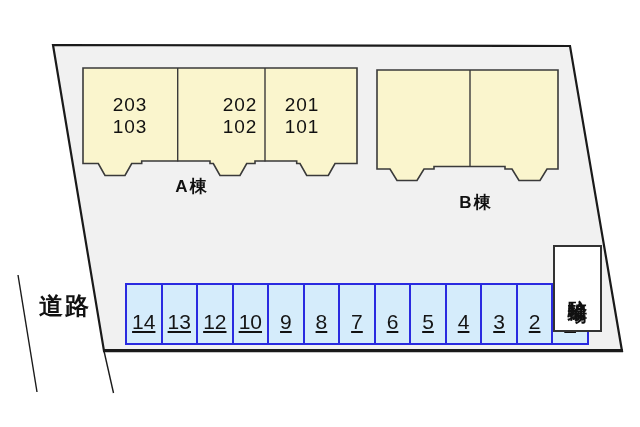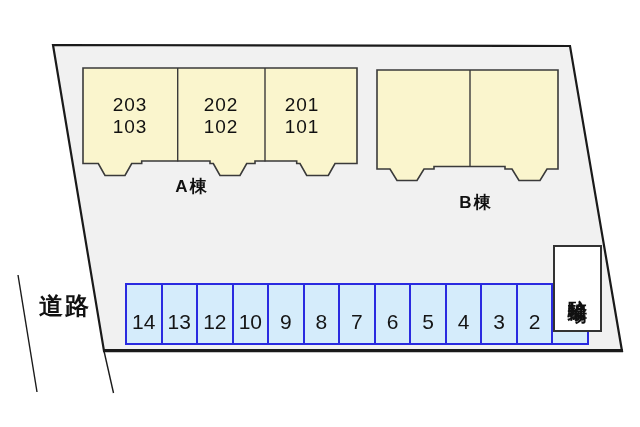--- a/index.html
+++ b/index.html
@@ -30,20 +30,21 @@
   .road-label{
     width:90px;text-align:center;font-size:24px;font-weight:700;
     letter-spacing:2px;white-space:nowrap;
   }
 
   .parking-row{
     left:125px;top:283px;width:464px;height:62px;
     display:flex;box-sizing:border-box;
     border:2px solid var(--parking-stroke);
     background:var(--parking-fill);
+    text-decoration:underline;
   }
   .pcell{
     flex:1 1 0;box-sizing:border-box;
     border-right:2px solid var(--parking-stroke);
     background:var(--parking-fill);
     display:flex;align-items:center;justify-content:center;
     padding-top:16px;
     font-size:21px;font-weight:500;color:#151515;
   }
   .pcell:last-child{border-right:none;}
@@ -74,21 +75,21 @@
     <line class="bld-div" x1="265" y1="68" x2="265" y2="161.5"></line>
 
     <path class="bld" d="M377,70 L377,169 H390 L397,180.5 H417 L424,169 H434 V166.5 H505 V169 H512 L519,180.5 H540 L547,169 H558 L558,70 Z"></path>
     <line class="bld-div" x1="470" y1="70" x2="470" y2="166.5"></line>
   </svg>
 
   <div class="abs unit-label" style="left:88px;top:94px;">
     <div>203</div>
     <div>103</div>
   </div>
-  <div class="abs unit-label" style="left:179px;top:94px;">
+  <div class="abs unit-label" style="left:179px;top:94px;padding-left:19px;">
     <div>202</div>
     <div>102</div>
   </div>
   <div class="abs unit-label" style="left:260px;top:94px;">
     <div>201</div>
     <div>101</div>
   </div>
 
   <div class="abs bldg-name" style="left:137px;top:175px;">A棟</div>
   <div class="abs bldg-name" style="left:421px;top:176px;margin-top:15px;">B棟</div>

